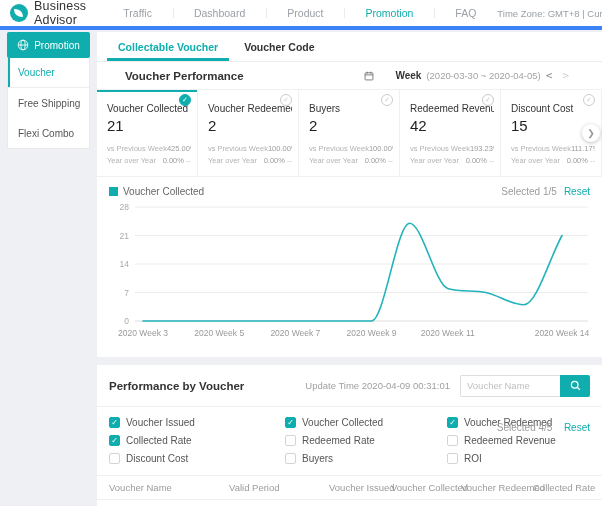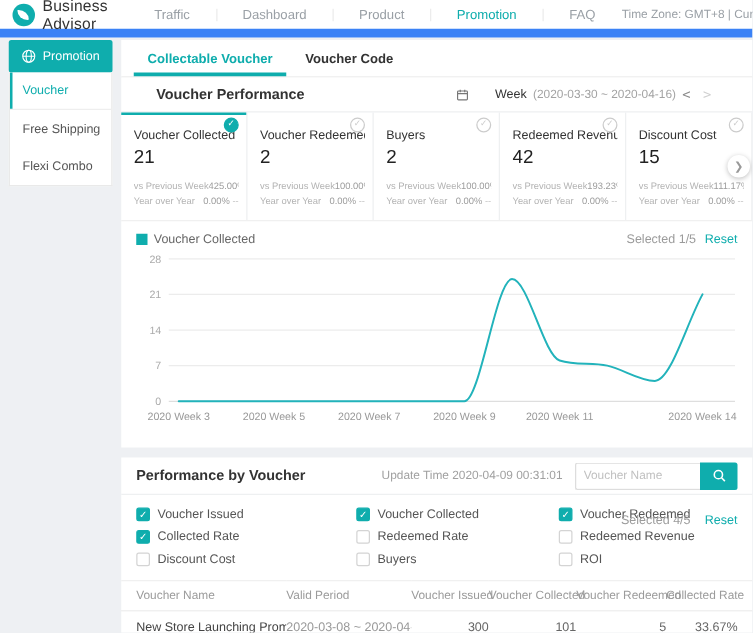--- a/index.html
+++ b/index.html
@@ -1,21 +1,21 @@
 <!DOCTYPE html>
 <html style="--accent: #0fadad; --chart: #22b3bb; --green: #2fb857;"><head>
 <meta charset="utf-8">
 <style>
   :root{ --accent:#0fadad; --chart:#22b3bb; --green:#2fb857; }
   *{ margin:0; padding:0; box-sizing:border-box; }
   html,body{ width:602px; height:506px; }
   body{ font-family:"Liberation Sans",sans-serif; background:#eef0f3; overflow:hidden; position:relative; }
 
   
-  .topbar{ height:30px; background:#fff; border-bottom:7px solid #3b82f6; display:flex; align-items:center; padding:0 10px; }
+  .topbar{ height:30px; background:#fff; border-bottom:4px solid #3b82f6; display:flex; align-items:center; padding:0 10px; }
   .logo{ display:flex; align-items:center; gap:6px; }
   .logo-badge{ width:18px; height:18px; border-radius:50%; background:var(--accent); position:relative; flex:none; }
   .logo-badge::after{ content:''; position:absolute; left:4px; top:5px; width:9px; height:8px; background:#fff; border-radius:0 90% 10% 90%; }
   .logo-text{ font-size:12.5px; color:#333; letter-spacing:.2px; }
   .topnav{ display:flex; align-items:center; margin-left:16px; }
   .nav-item{ font-size:10.5px; color:#9aa0a6; padding:0 21px; position:relative; cursor:pointer; line-height:30px; }
   .nav-item + .nav-item::before{ content:''; position:absolute; left:0; top:10px; height:10px; width:1px; background:#ececec; }
   .nav-item.active{ color:var(--accent); }
   .tz{ margin-left:auto; font-size:9.5px; color:#9aa0a6; white-space:nowrap; }
 
@@ -35,21 +35,21 @@
   .tabsbar{ display:flex; height:30px; background:#fff; padding-left:8px; border-bottom:1px solid #ededed; }
   .tab{ padding:4px 13px; font-size:10.5px; font-weight:bold; color:#333; display:flex; align-items:center; position:relative; cursor:pointer; }
   .tab.active{ color:var(--accent); }
   .tab.active::after{ content:''; position:absolute; left:2px; right:2px; bottom:0; height:3px; background:var(--accent); }
 
   
   .perf-header{ height:28px; display:flex; align-items:center; padding:0 28px; border-bottom:1px solid #eef0f1; }
   .sec-title{ font-size:11.5px; font-weight:bold; color:#333; }
   .spacer{ flex:1; }
   .week-group{ display:flex; align-items:center; gap:5px; font-size:10px; cursor:pointer; }
-  .week-label{ font-weight:normal; color:#333; font-size:10px;margin-left:16px; }
+  .week-label{ font-weight:bold; color:#333; font-size:10px;margin-left:16px; }
   .week-range{ color:#a3a3a3; font-size:9.5px; }
   .chev{ font-size:11px; color:#8a8a8a; padding:0 5px; cursor:pointer; font-family:"DejaVu Sans Mono",monospace; }
   .chev.disabled{ color:#d0d0d0; }
 
   .cards-row{ display:flex; position:relative; border-bottom:1px solid #f0f0f0; }
   .mcard{ flex:1; min-width:0; padding:13px 6px 8px 10px; border-right:1px solid #eef0f1; position:relative; cursor:pointer; height:86px; }
   .mcard:last-child{ border-right:none; }
   .mcard.selected::before{ content:''; position:absolute; left:0; right:0; top:0; height:2px; background:var(--accent); }
   .mcheck{ position:absolute; top:4px; right:6px; width:12px; height:12px; border-radius:50%; border:1px solid #ccc; color:#ccc; font-size:7px; line-height:10px; text-align:center; }
   .mcard.selected .mcheck{ background:var(--accent); border-color:var(--accent); color:#fff; }
@@ -65,21 +65,21 @@
   .swatch{ width:9px; height:9px; background:var(--accent); flex:none; }
   .legend-label{ font-size:10px; color:#666; margin-left:5px; }
   .sel-text{ font-size:10px; color:#9b9b9b; }
   .reset-link{ font-size:10px; color:var(--accent); margin-left:7px; cursor:pointer; }
 
   .chart-wrap{ padding:0 8px 6px 12px; }
 
   .gap{ height:8px; }
 
   
-  .bv-header{ height:30px; display:flex; align-items:center; padding:0 12px; border-bottom:1px solid #eef0f1; }
+  .bv-header{ height:42px; display:flex; align-items:center; padding:0 12px; border-bottom:1px solid #eef0f1; }
   .update-time{ font-size:9.5px; color:#a0a0a0; margin-right:10px; }
   .search-box{ display:flex; }
   .search-input{ width:100px; height:22px; border:1px solid #ddd; border-right:none; border-radius:2px 0 0 2px; font-size:9.5px; padding:0 6px; color:#555; outline:none; font-family:"Liberation Sans",sans-serif; }
   .search-input::placeholder{ color:#c0c0c0; }
   .search-btn{ width:30px; height:22px; background:var(--accent); border:none; border-radius:0 2px 2px 0; display:flex; align-items:center; justify-content:center; cursor:pointer; }
 
   .filters{ position:relative; display:grid; grid-template-columns:176px 162px 1fr; row-gap:7px; padding:10px 12px 9px; }
   .chk{ display:flex; align-items:center; gap:6px; font-size:10px; color:#555; cursor:pointer; }
   .box{ width:11px; height:11px; border-radius:2px; border:1px solid #d4d4d4; background:#fff; flex:none; font-size:8px; line-height:10px; text-align:center; color:transparent; }
   .chk.checked .box{ background:var(--accent); border-color:var(--accent); color:#fff; }
@@ -148,21 +148,21 @@
         <span class="sec-title">Voucher Performance</span>
         <span class="spacer"></span>
         <span class="week-group">
           <svg width="10" height="10" viewBox="0 0 14 14" fill="none" stroke="#777" stroke-width="1.3">
             <rect x="1.5" y="2.5" width="11" height="10" rx="1"></rect>
               <line x1="4.5" y1="1" x2="4.5" y2="4"></line>
               <line x1="9.5" y1="1" x2="9.5" y2="4"></line>
               <line x1="1.5" y1="5.5" x2="12.5" y2="5.5"></line>
           </svg>
           <span class="week-label">Week</span>
-          <span class="week-range">(2020-03-30 ~ 2020-04-16)</span>
+          <span class="week-range">(2020-03-30 ~ 2020-04-05)</span>
         </span>
         <span class="chev">&lt;</span>
         <span class="chev disabled">&gt;</span>
       </div>
 
       <div class="cards-row" id="cards-row">
         <div class="mcard selected">
             <div class="mcheck">✓</div>
             <div class="mtitle">Voucher Collected</div>
             <div class="mvalue">21</div>

